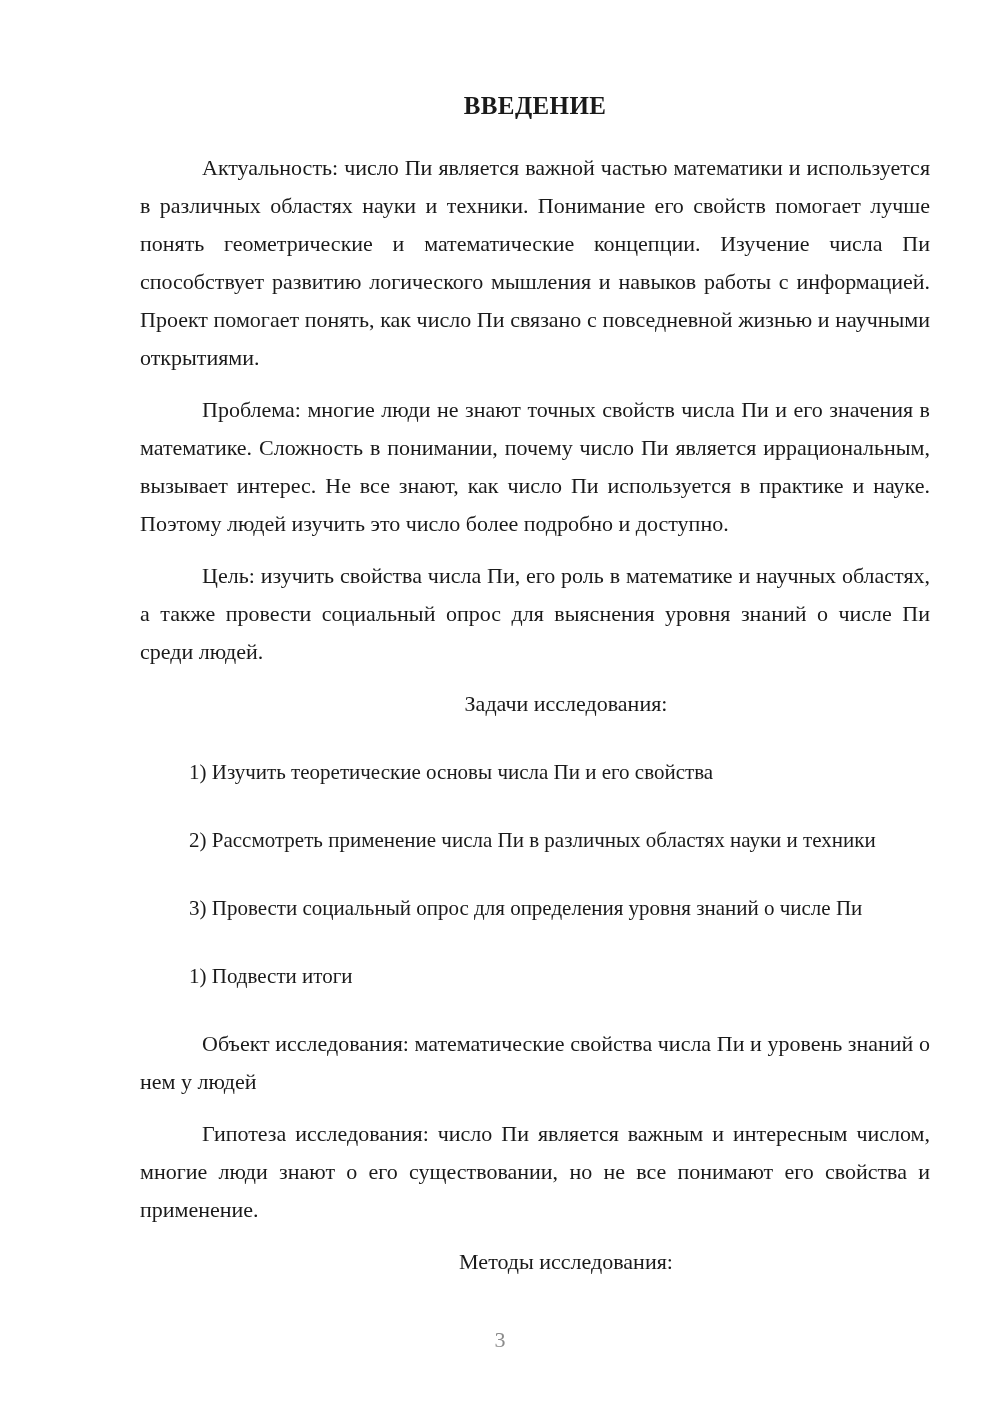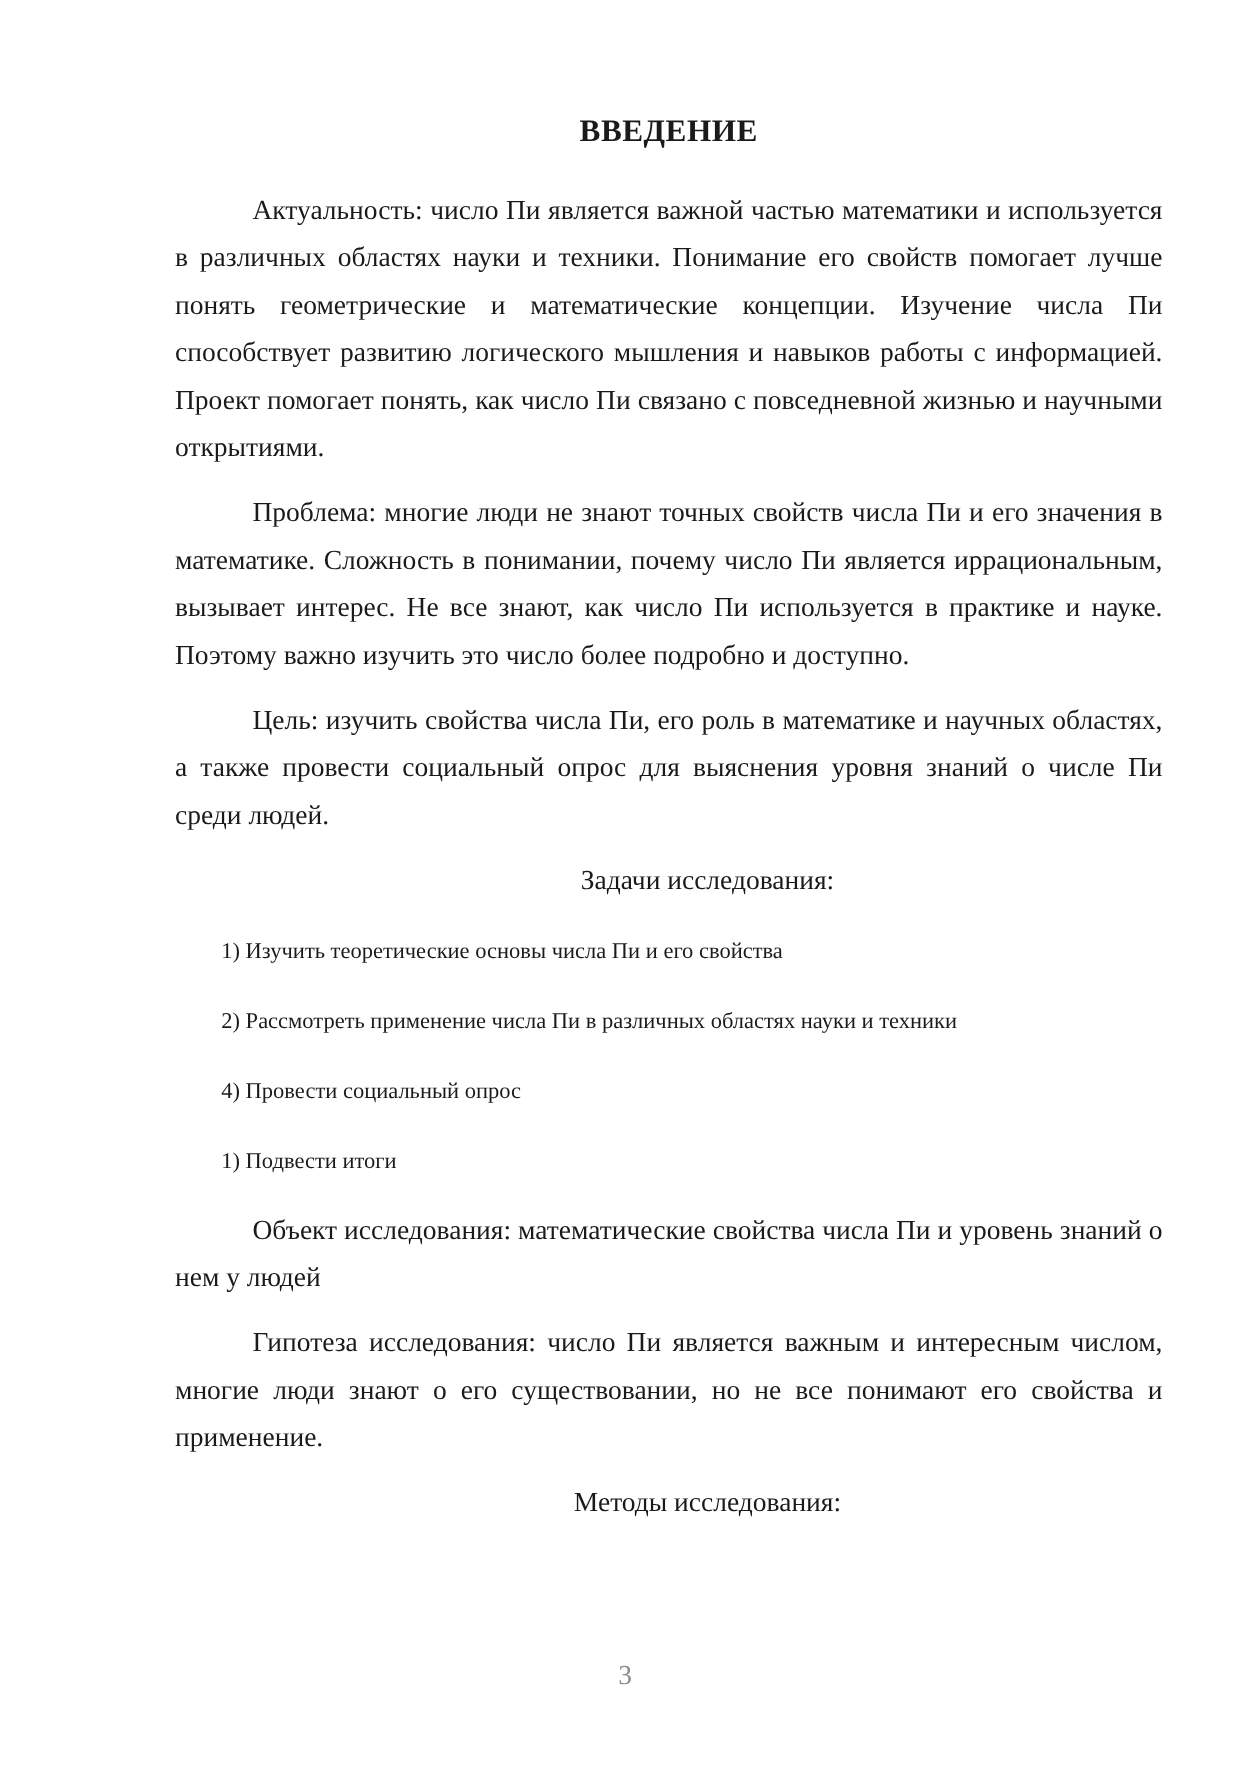--- a/index.html
+++ b/index.html
@@ -50,26 +50,26 @@
 
   .para.first {
     padding-top: 26px;
   }
 
   .para.no-justify {
     text-align: center;
   }
 
   .list-item {
-    font-size: 18px;
+    font-size: 21px;
     line-height: 38px;
     text-align: justify;
     text-justify: inter-word;
     text-indent: 33px;
-    margin: 4px;
+    margin: 16px;
     padding-top: 14px;
   }
 
   .list-item.short {
     text-align: left;
   }
 
   .page-number {
     position: absolute;
     left: 0;
@@ -85,32 +85,32 @@
 <body>
 
 <div class="page">
 
   <div class="content">
 
     <h1 class="doc-title">ВВЕДЕНИЕ</h1>
 
     <p class="para first">Актуальность: число Пи является важной частью математики и используется в различных областях науки и техники. Понимание его свойств помогает лучше понять геометрические и математические концепции. Изучение числа Пи способствует развитию логического мышления и навыков работы с информацией. Проект помогает понять, как число Пи связано с повседневной жизнью и научными открытиями.</p>
 
-    <p class="para">Проблема: многие люди не знают точных свойств числа Пи и его значения в математике. Сложность в понимании, почему число Пи является иррациональным, вызывает интерес. Не все знают, как число Пи используется в практике и науке. Поэтому важно изучить это число более подробно и доступно.</p>
+    <p class="para">Проблема: многие люди не знают точных свойств числа Пи и его значения в математике. Сложность в понимании, почему число Пи является иррациональным, вызывает интерес. Не все знают, как число Пи используется в практике и науке. Поэтому людей изучить это число более подробно и доступно.</p>
 
     <p class="para">Цель: изучить свойства числа Пи, его роль в математике и научных областях, а также провести социальный опрос для выяснения уровня знаний о числе Пи среди людей.</p>
 
     <p class="para no-justify">Задачи исследования:</p>
 
     <p class="list-item short">1) Изучить теоретические основы числа Пи и его свойства</p>
 
     <p class="list-item">2) Рассмотреть применение числа Пи в различных областях науки и техники</p>
 
+    <p class="list-item">3) Провести социальный опрос для определения уровня знаний о числе Пи</p>
 
-    <p class="list-item short">4) Провести социальный опрос</p>
 
     <p class="list-item short">1) Подвести итоги</p>
 
     <p class="para">Объект исследования: математические свойства числа Пи и уровень знаний о нем у людей</p>
 
 
     <p class="para">Гипотеза исследования: число Пи является важным и интересным числом, многие люди знают о его существовании, но не все понимают его свойства и применение.</p>
 
     <p class="para no-justify">Методы исследования:</p>
 

